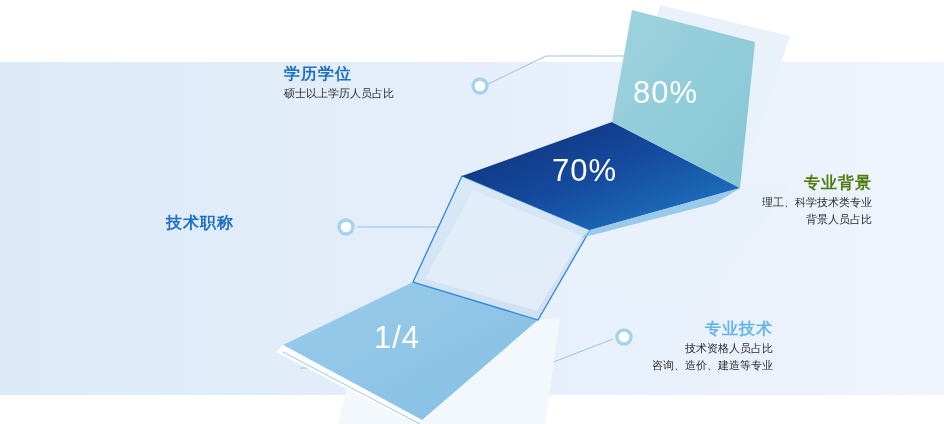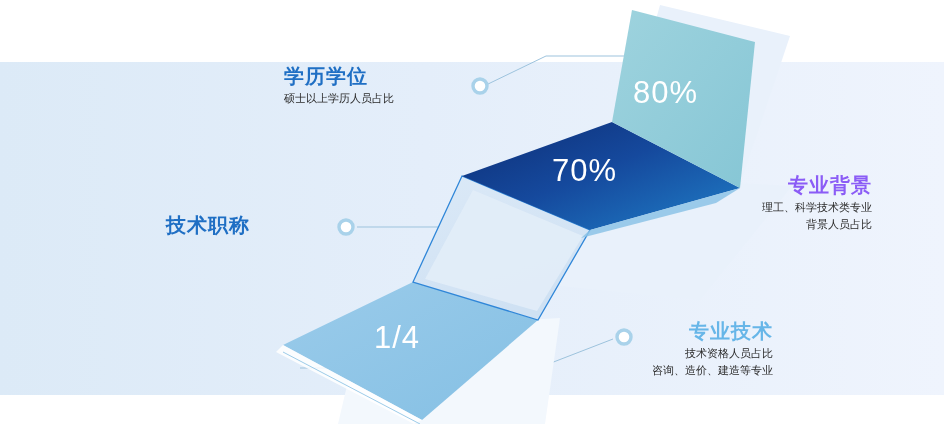--- a/index.html
+++ b/index.html
@@ -6,36 +6,36 @@
   body{
     width:944px;height:424px;position:relative;overflow:hidden;
     font-family:"Liberation Sans","DejaVu Sans",sans-serif;
     -webkit-font-smoothing:antialiased;
   }
   #stage{position:absolute;inset:0;width:944px;height:424px;}
   svg.layer{position:absolute;left:0;top:0;width:944px;height:424px;}
 
   .label{position:absolute;}
   .label .title{
-    font-size:20px;font-weight:bold;letter-spacing:1px;line-height:1.35;
+    font-size:16px;font-weight:bold;letter-spacing:1px;line-height:1.35;
     white-space:nowrap;
   }
   .label .desc{
     font-size:11px;color:#2b2b2b;line-height:1.55;white-space:nowrap;
   }
 
   
   #lbl-degree{left:284px;top:63px;text-align:left;}
   #lbl-degree .title{color:#1f6fc4;}
 
   #lbl-title{left:166px;top:212px;text-align:right;}
   #lbl-title .title{color:#1f6fc4;}
 
   #lbl-major{left:762px;top:172px;text-align:right;}
-  #lbl-major .title{color:#8b5cf6;}
+  #lbl-major .title{color:#4d7c0f;}
 
   #lbl-tech{left:652px;top:318px;text-align:right;}
   #lbl-tech .title{color:#67b6e8;}
 
   .pct{
     position:absolute;font-size:31px;letter-spacing:1px;
     font-weight:400;white-space:nowrap;pointer-events:none;
   }
   #pct-80{left:633px;top:75px;color:#ffffff;}
   #pct-70{left:552px;top:153px;color:#ffffff;}

